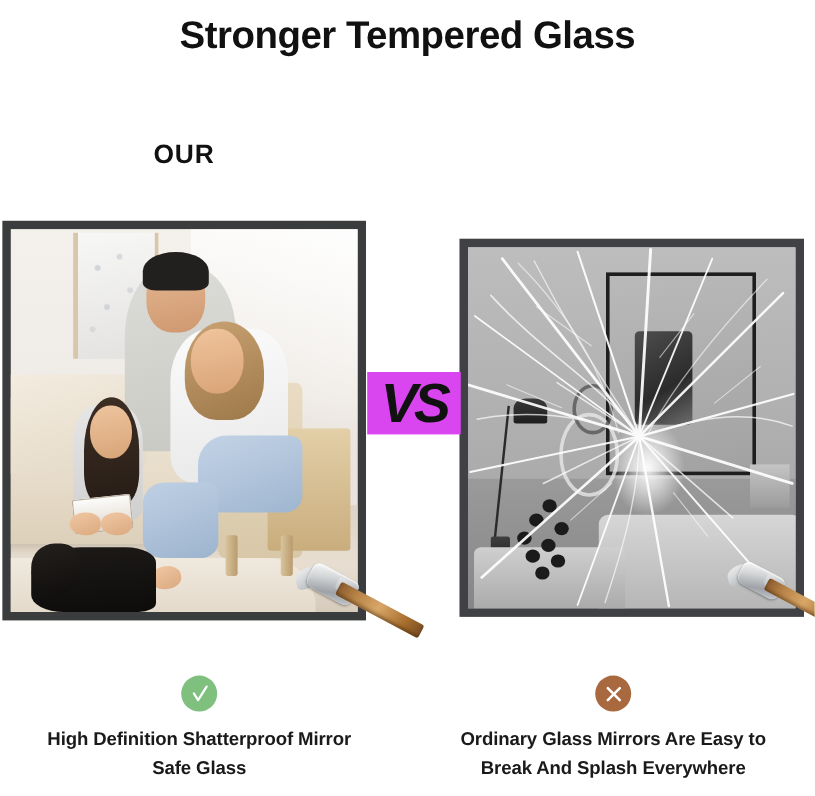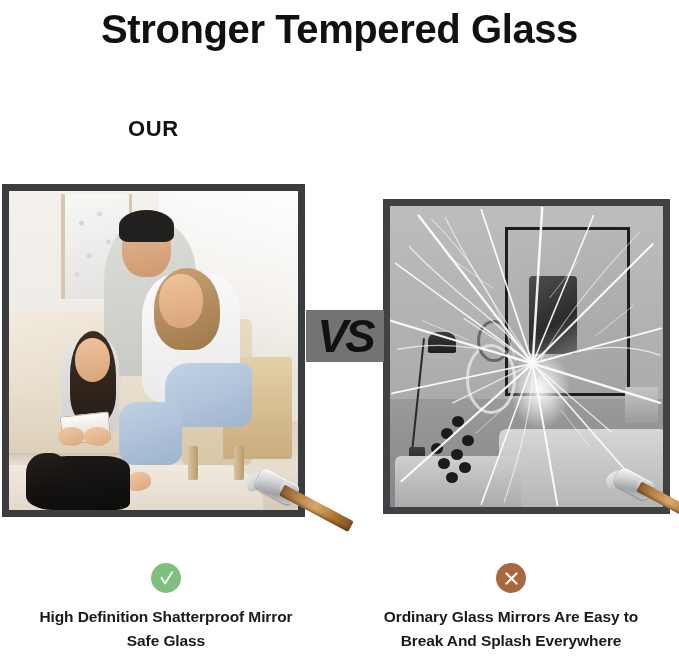--- a/index.html
+++ b/index.html
@@ -22,21 +22,21 @@
 
   
   .headline {
     position: absolute;
     left: 0;
     top: 0;
     width: 679px;
     height: 58px;
     line-height: 58px;
     text-align: center;
-    font-size: 40px;
+    font-size: 32px;
     font-weight: bold;
     color: #111111;
     letter-spacing: -0.4px;
     white-space: nowrap;
   }
 
   
   .col-label {
     position: absolute;
     font-size: 22px;
@@ -301,21 +301,21 @@
     left: 306px; top: 310px;
     width: 78px; height: 52px;
     display: flex;
     align-items: center;
     justify-content: center;
     font-size: 46px;
     font-weight: bold;
     font-style: italic;
     color: #111111;
     letter-spacing: -3px;
-    background: #737373;
+    background: #d946ef;
     z-index: 5;
   }
 
   
   .hammer { position: absolute; z-index: 6; }
   .hammer .handle {
     position: absolute;
     background: linear-gradient(100deg,#8a5a2c 0%,#b98548 22%,#d8a768 48%,#a9702f 78%,#7b4d22 100%);
     border-radius: 2px;
     box-shadow: inset 0 -2px 3px rgba(60,30,5,.45);

